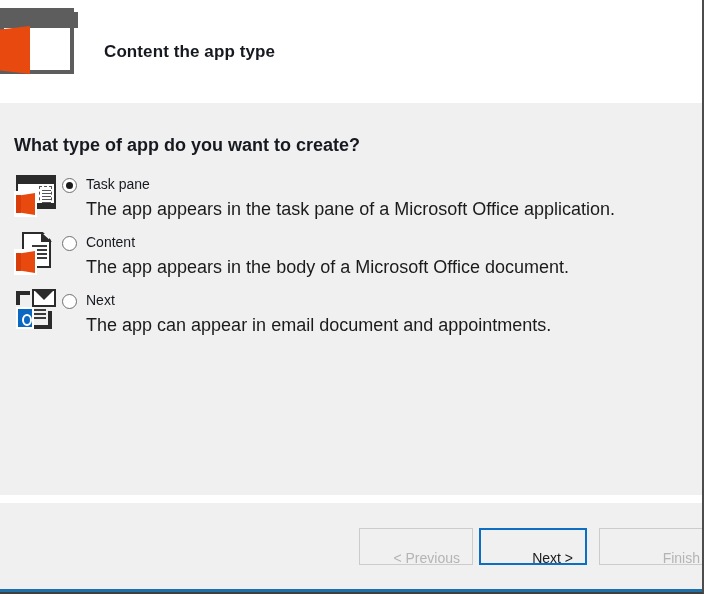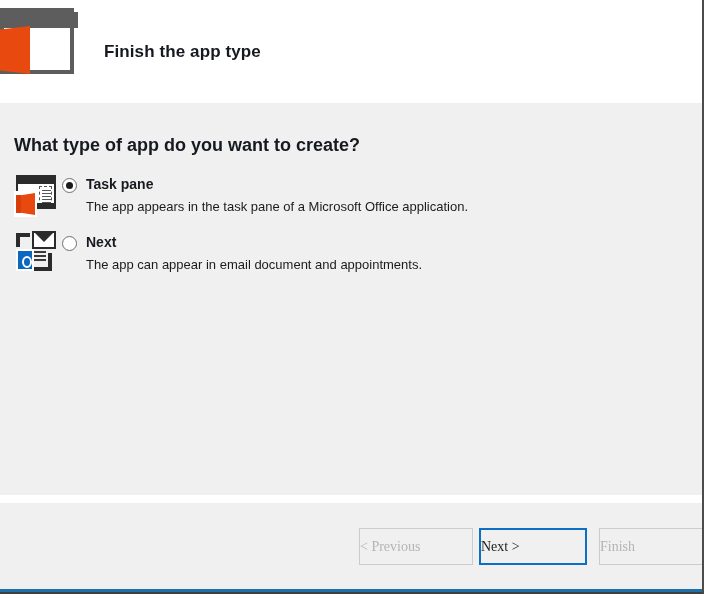--- a/index.html
+++ b/index.html
@@ -343,29 +343,29 @@
     width: 7px;
     height: 7px;
     border-radius: 50%;
     background: #1b1b1b;
   }
   .option-label {
     position: absolute;
     left: 86px;
     top: 3px;
     font-size: 14px;
-    font-weight: bold;
+    font-weight: normal;
     color: #16191f;
     white-space: nowrap;
   }
   .option-desc {
     position: absolute;
     left: 86px;
     top: 26px;
-    font-size: 13px;
+    font-size: 18px;
     color: #1b1b1b;
     white-space: nowrap;
   }
 
   
   .footer-gap {
     position: absolute;
     left: 0;
     top: 495px;
     width: 704px;
@@ -380,26 +380,26 @@
     height: 88px;
     background: #f0f0f0;
   }
   .btn {
     position: absolute;
     top: 25px;
     height: 37px;
     background: #f0f0f0;
     border: 1px solid #cccccc;
     box-sizing: border-box;
-    font-family: Liberation Serif, serif;
+    font-family: Liberation Sans, sans-serif;
     font-size: 14px;
     color: #b4b4b4;
-    text-align: left;
+    text-align: right;
     line-height: 35px;
-    padding: 0;
+    padding: 12px;
     cursor: default;
     white-space: nowrap;
   }
   .btn-previous { left: 359px; width: 114px; }
   .btn-next {
     left: 479px;
     width: 108px;
     border: 2px solid #0d6fc4;
     color: #1b1b1b;
     line-height: 33px;
@@ -419,21 +419,21 @@
     <div class="header-logo">
       <div class="logo-frame">
         <div class="logo-titlebar"></div>
       </div>
       <div class="logo-office-mark">
         <div class="of-body"></div>
 
       </div>
     </div>
 
-    <div class="header-title">Finish the app type</div>
+    <div class="header-title">Content the app type</div>
   </div>
 
   <div class="body-area">
 
     <div class="question">What type of app do you want to create?</div>
 
     <div class="options">
 
       <div class="option-row">
         <div class="option-icon">
@@ -445,20 +445,34 @@
           <div class="icon-office-badge">
             <div class="ob-body"></div>
             <div class="ob-spine"></div>
           </div>
         </div>
         <div class="radio checked"></div>
         <div class="option-label">Task pane</div>
         <div class="option-desc">The app appears in the task pane of a Microsoft Office application.</div>
       </div>
 
+      <div class="option-row">
+        <div class="option-icon">
+          <div class="ct-doc"></div>
+          <div class="ct-fold"></div>
+          <div class="ct-lines"></div>
+          <div class="icon-office-badge">
+            <div class="ob-body"></div>
+            <div class="ob-spine"></div>
+          </div>
+        </div>
+        <div class="radio"></div>
+        <div class="option-label">Content</div>
+        <div class="option-desc">The app appears in the body of a Microsoft Office document.</div>
+      </div>
 
       <div class="option-row">
         <div class="option-icon">
           <div class="ml-frame-tl"></div>
           <div class="ml-frame-br"></div>
           <div class="ml-lines"></div>
           <div class="ml-envelope"></div>
           <div class="ml-outlook"></div>
         </div>
         <div class="radio"></div>

